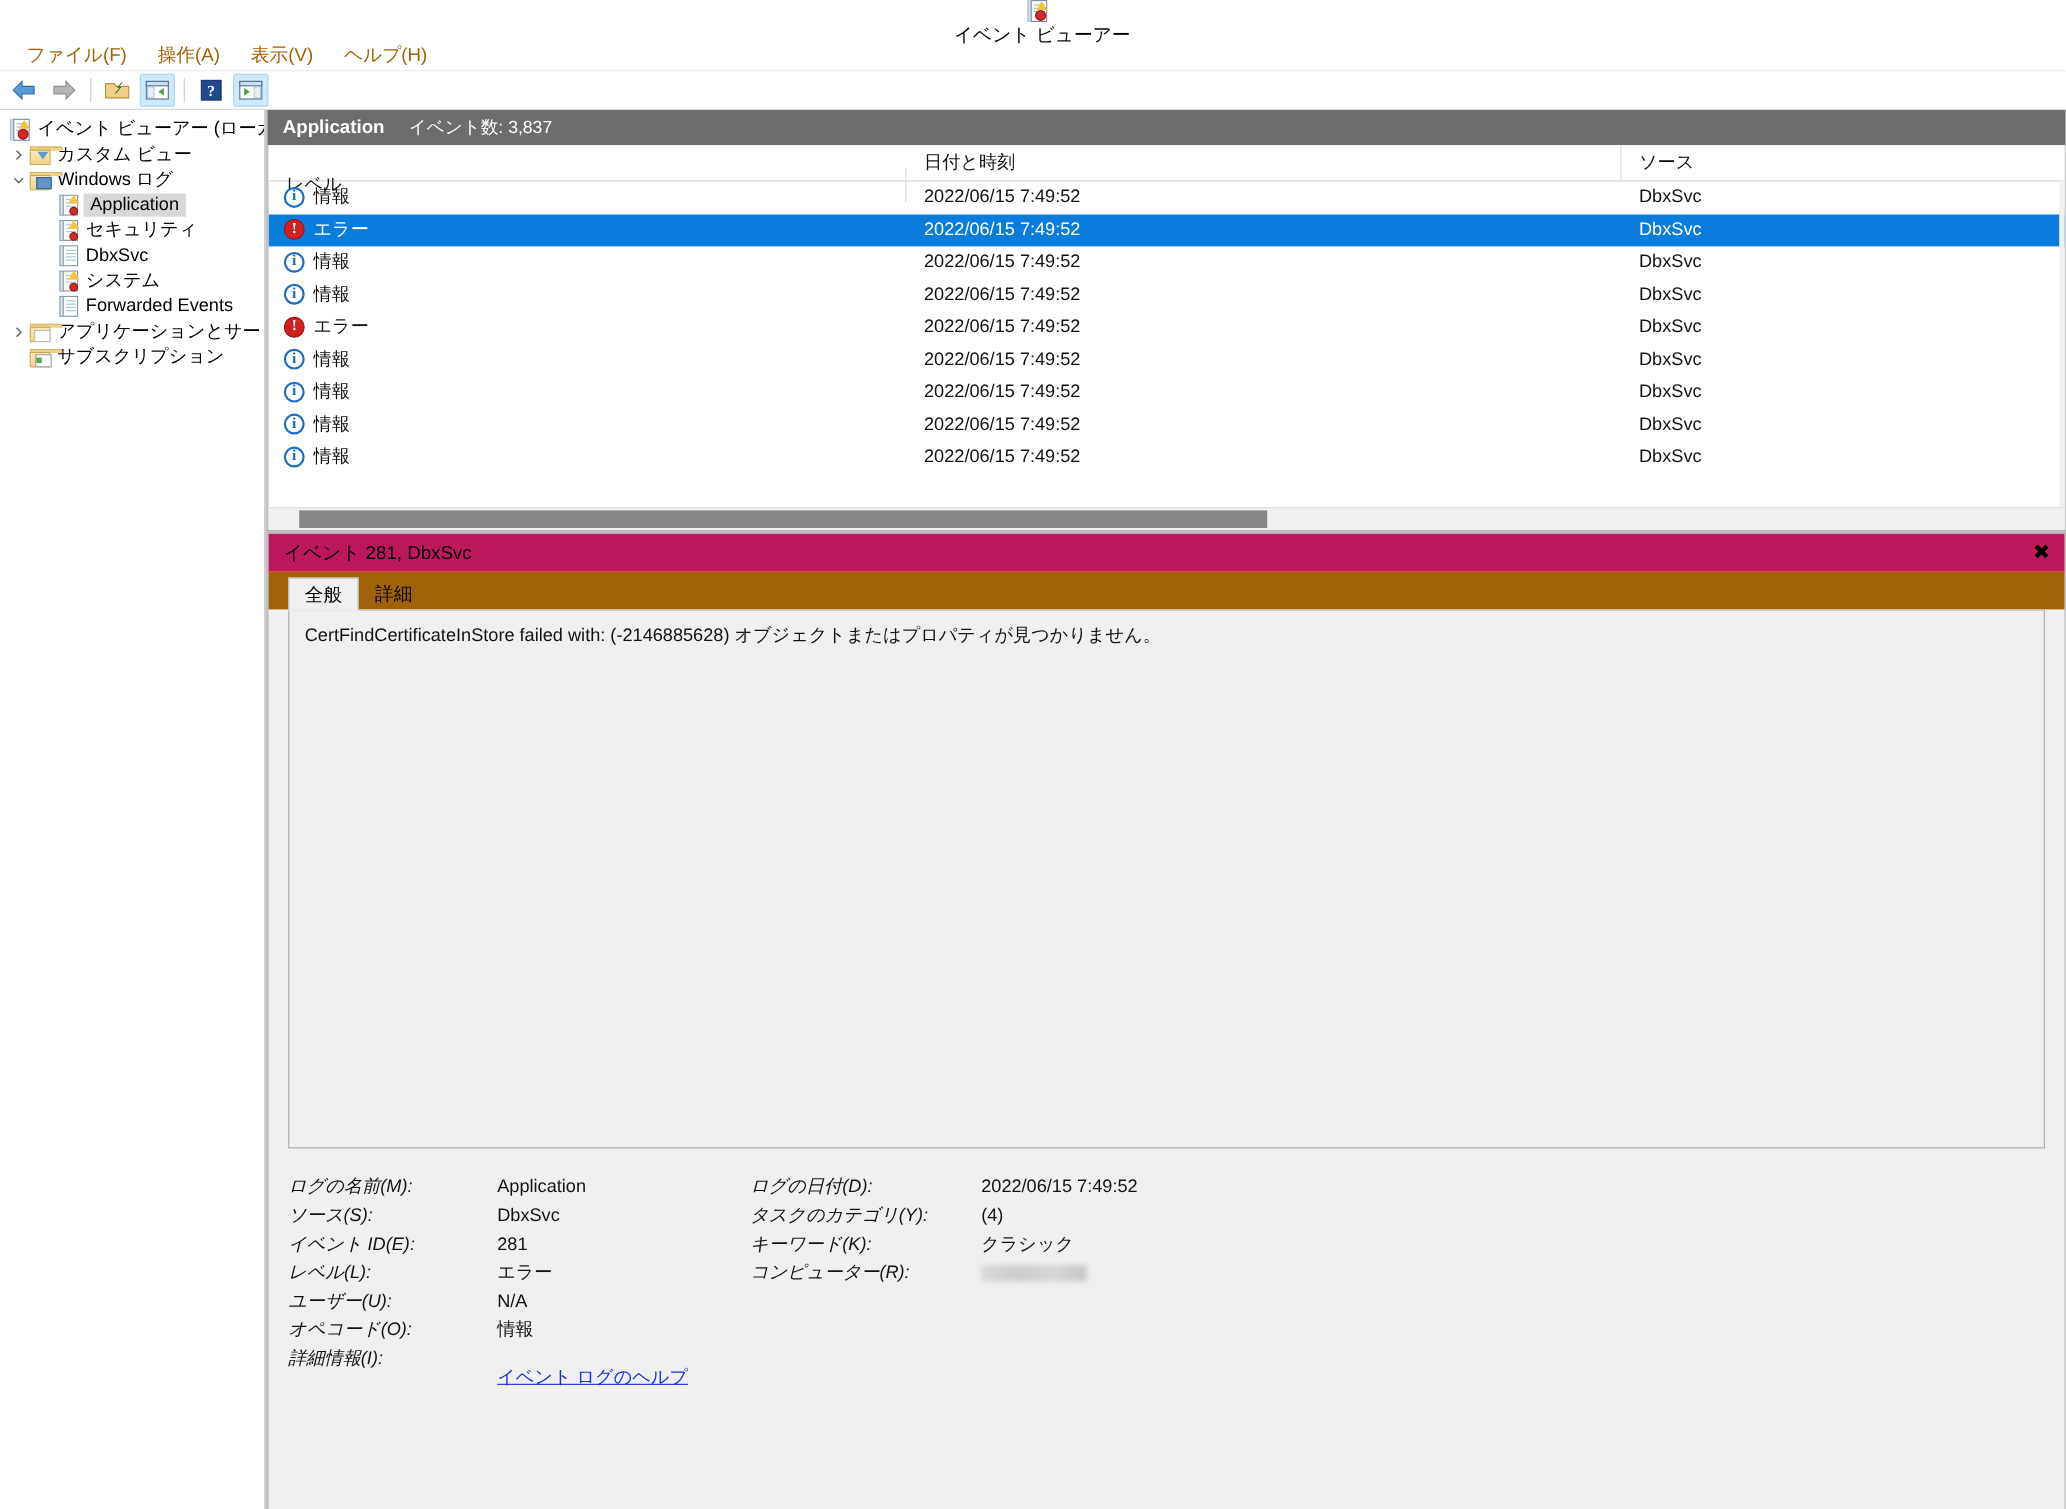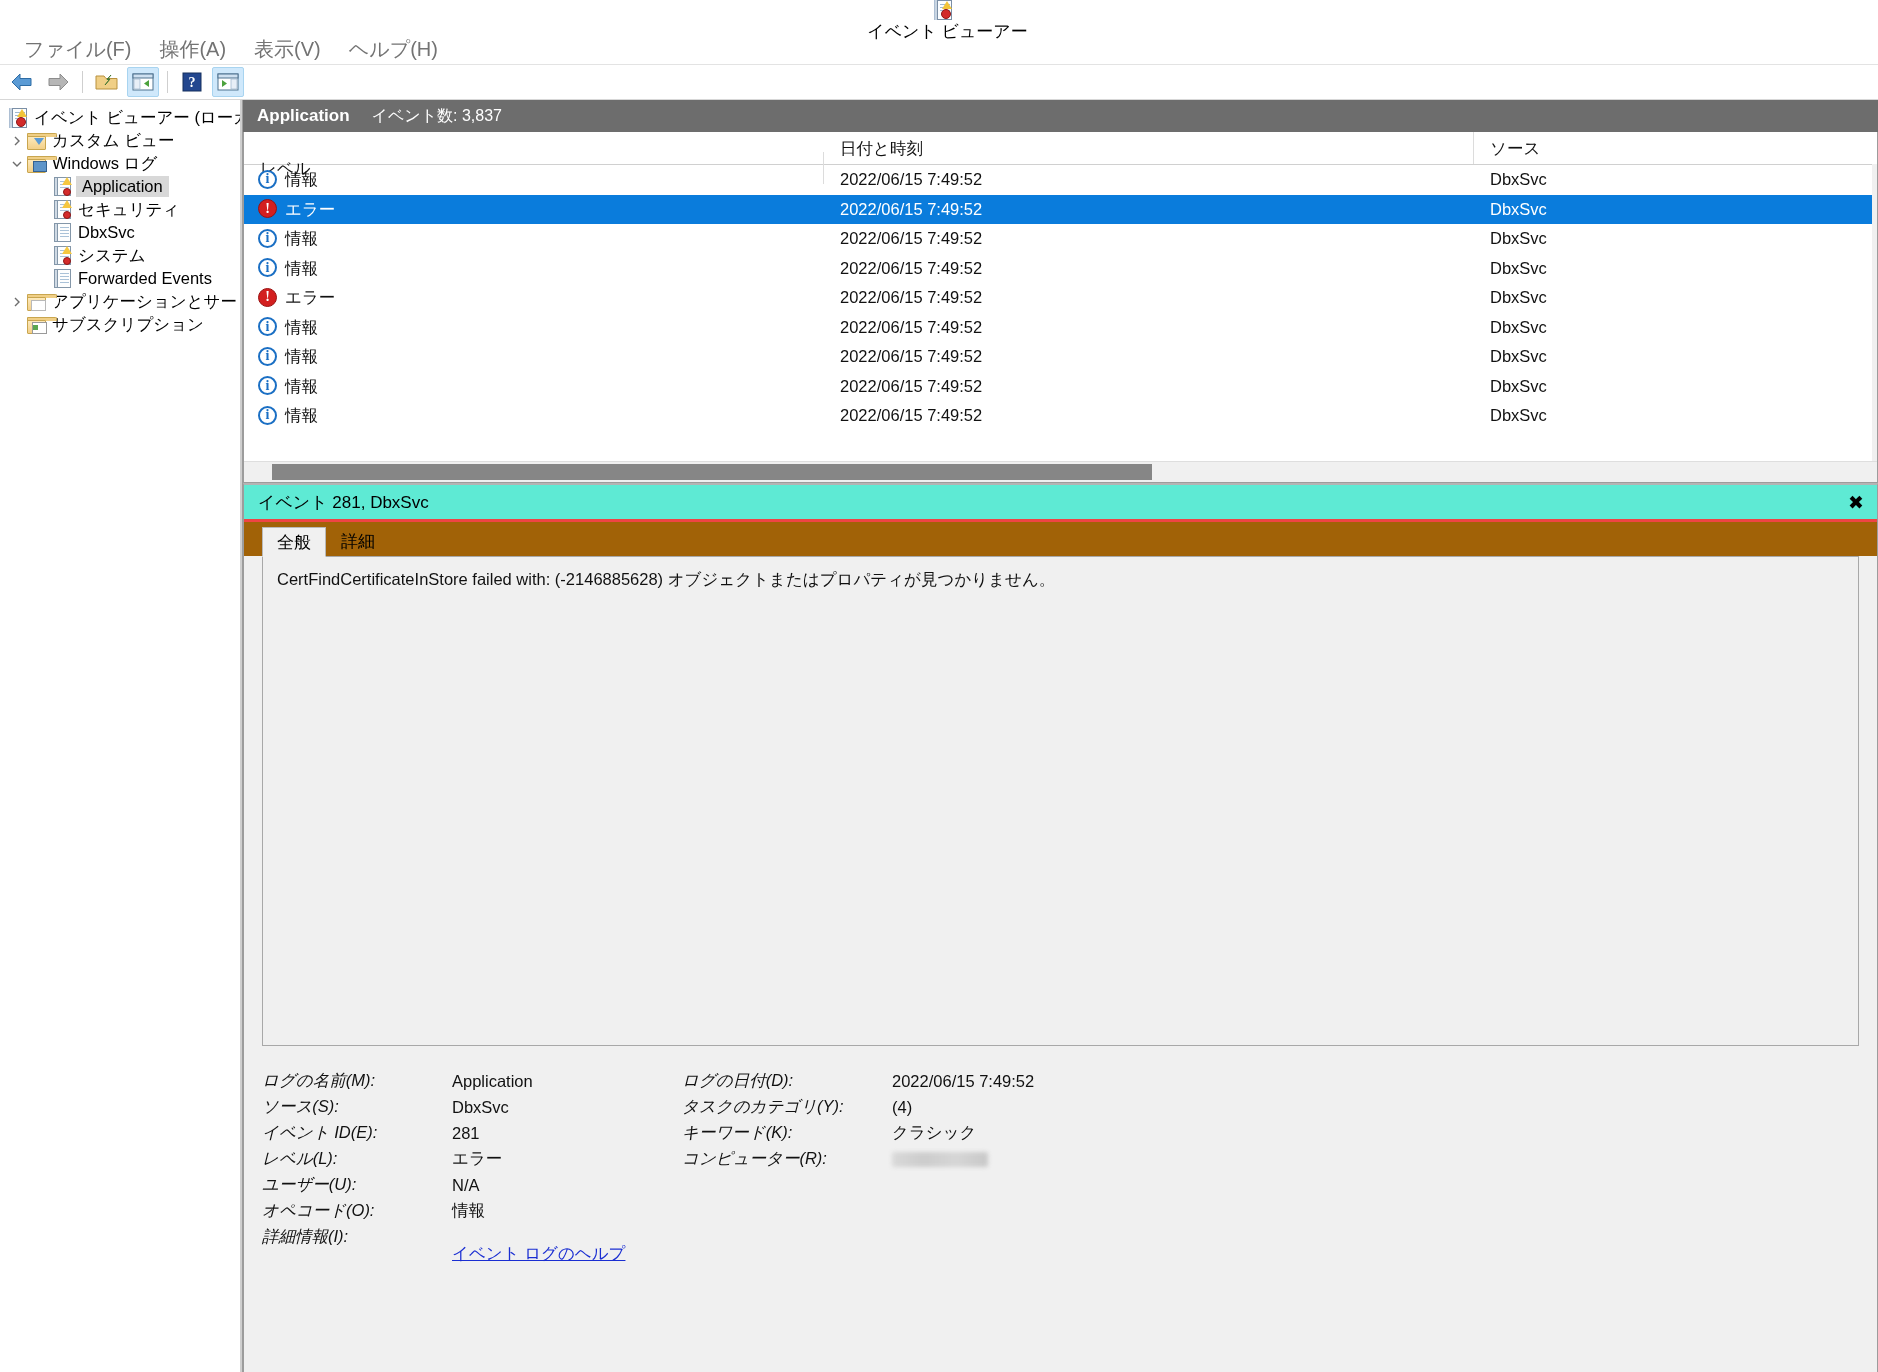--- a/index.html
+++ b/index.html
@@ -70,22 +70,22 @@
   #menubar {
     height: 30px;
     display: flex;
     align-items: center;
     padding-left: 10px;
     background: #ffffff;
     border-bottom: 1px solid #e3e3e3;
   }
   #menubar .menu-item {
     padding: 3px 14px;
-    font-size: 20px;
-    color: #737373;
+    font-size: 17px;
+    color: #a16207;
     cursor: default;
   }
 
   
   #toolbar {
     height: 34px;
     display: flex;
     align-items: center;
     padding-left: 4px;
     background: #ffffff;
@@ -324,23 +324,23 @@
     display: flex;
     flex-direction: column;
     border: 1px solid #9c9c9c;
     border-top: 2px solid #b4b4b4;
     box-sizing: border-box;
     overflow: hidden;
   }
   #detail-header {
     height: 34px; flex: 0 0 34px;
     display: flex; align-items: center;
-    background: #5eead4;
+    background: #be185d;
     padding: 0 8px 0 14px;
-    border-bottom: 3px solid #ef4444;
+    border-bottom: 1px solid #ef4444;
     font-size: 17px;
   }
   #detail-header .dh-title { flex: 1 1 auto; }
   #detail-header .closebtn {
     width: 26px; height: 26px;
     display: flex; align-items: center; justify-content: center;
     font-size: 19px; font-weight: bold; color: #000;
     cursor: default;
   }
 

